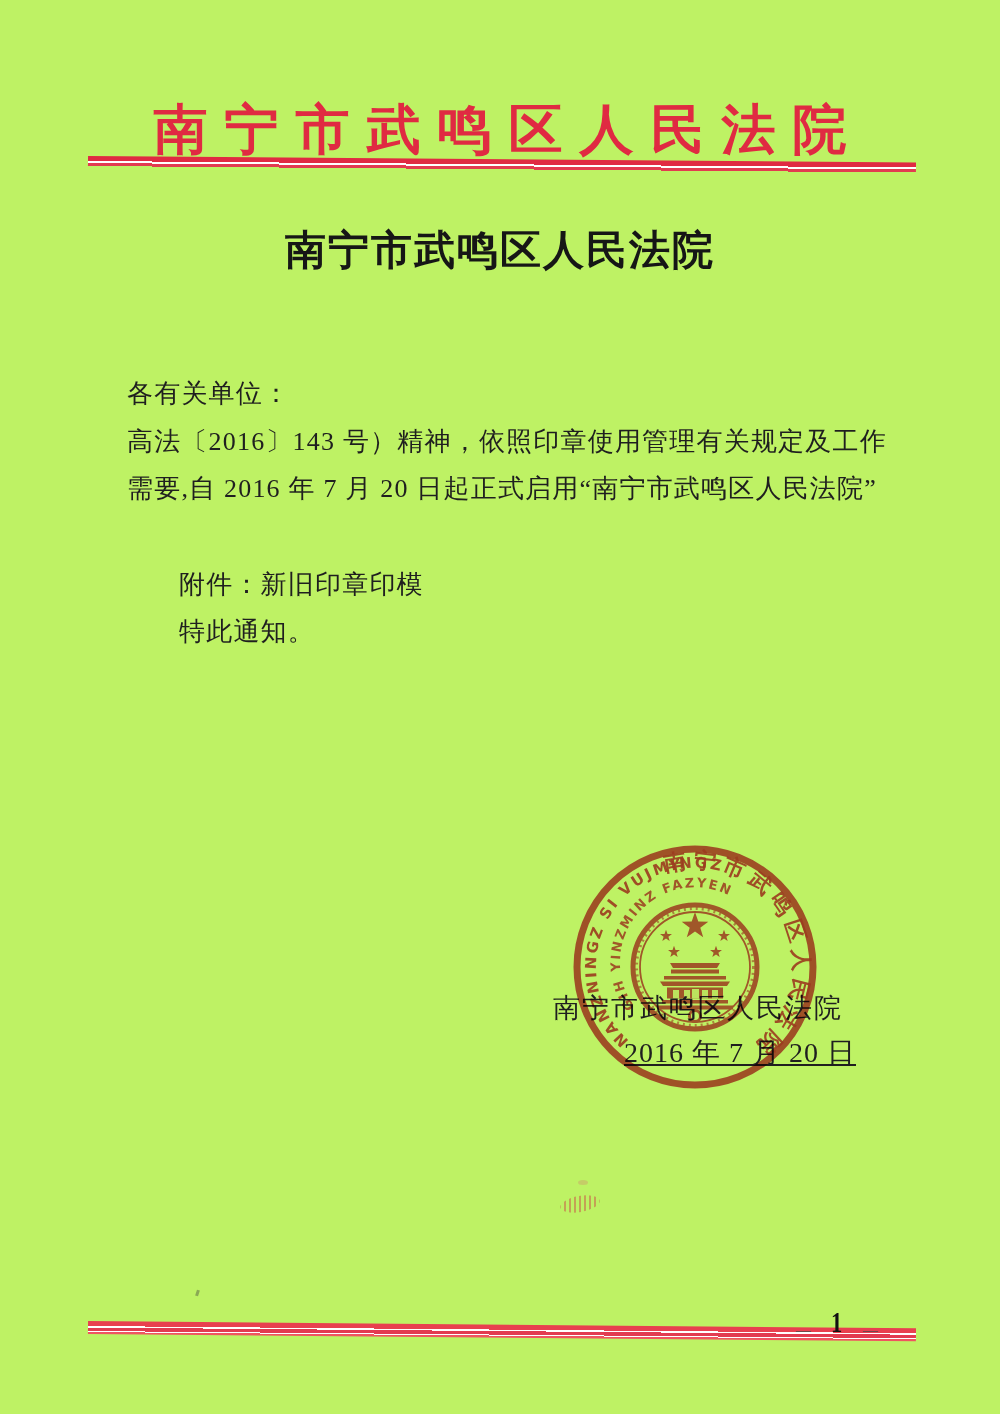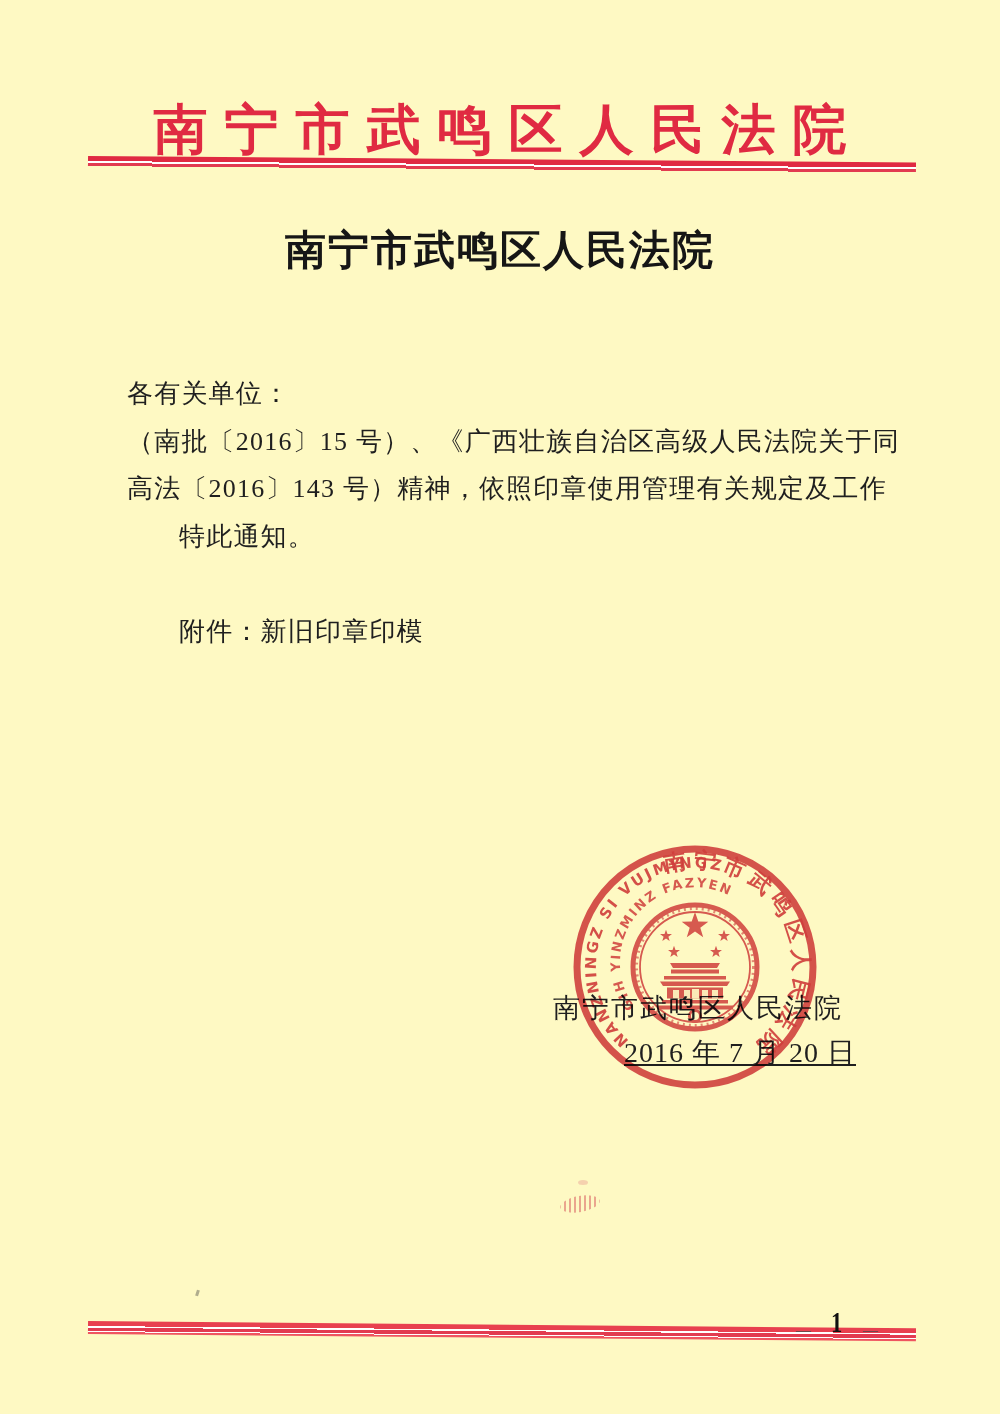--- a/index.html
+++ b/index.html
@@ -2,21 +2,21 @@
 <html><head>
 <meta charset="utf-8">
 <style>
   * { margin: 0; padding: 0; box-sizing: border-box; }
   html, body { background: #e9e9e9; }
   .page {
     position: relative;
     width: 1000px;
     height: 1414px;
     margin: 0 auto;
-    background: #fef9c3;
+    background: #bef264;
     overflow: hidden;
     font-family: "Liberation Serif", "DejaVu Serif", serif;
     color: #1c1c1c;
   }
 
   
   .letterhead {
     position: absolute;
     top: 94px; left: 0; right: 0;
     text-align: center;
@@ -164,24 +164,24 @@
 
   <div class="letterhead">南宁市武鸣区人民法院</div>
   <div class="head-rule"></div>
 
   <div class="doc-title">
     <div>南宁市武鸣区人民法院</div>
   </div>
 
   <div class="body-text">
     <div>各有关单位：</div>
-    <div>（南批〔2016〕15 号）、《广西壮族自治区高级人民法院关于同</div>
     <div>高法〔2016〕143 号）精神，依照印章使用管理有关规定及工作</div>
+    <div>需要,自 2016 年 7 月 20 日起正式启用“南宁市武鸣区人民法院”</div>
+    <div class="indent attachment-line">附件：新旧印章印模</div>
     <div class="indent">特此通知。</div>
-    <div class="indent attachment-line">附件：新旧印章印模</div>
   </div>
 
   <div class="sig-org">南宁市武鸣区人民法院</div>
   <div class="sig-date">2016 年 7 月 20 日</div>
 
   <div class="seal">
     <svg viewBox="0 0 250 250" xmlns="http://www.w3.org/2000/svg">
       <defs>
         <path id="arcOuter" d="M 67 205 A 99 99 0 1 1 183 205" fill="none"></path>
         <path id="arcInner" d="M 81 181 A 75 75 0 1 1 169 181" fill="none"></path>

